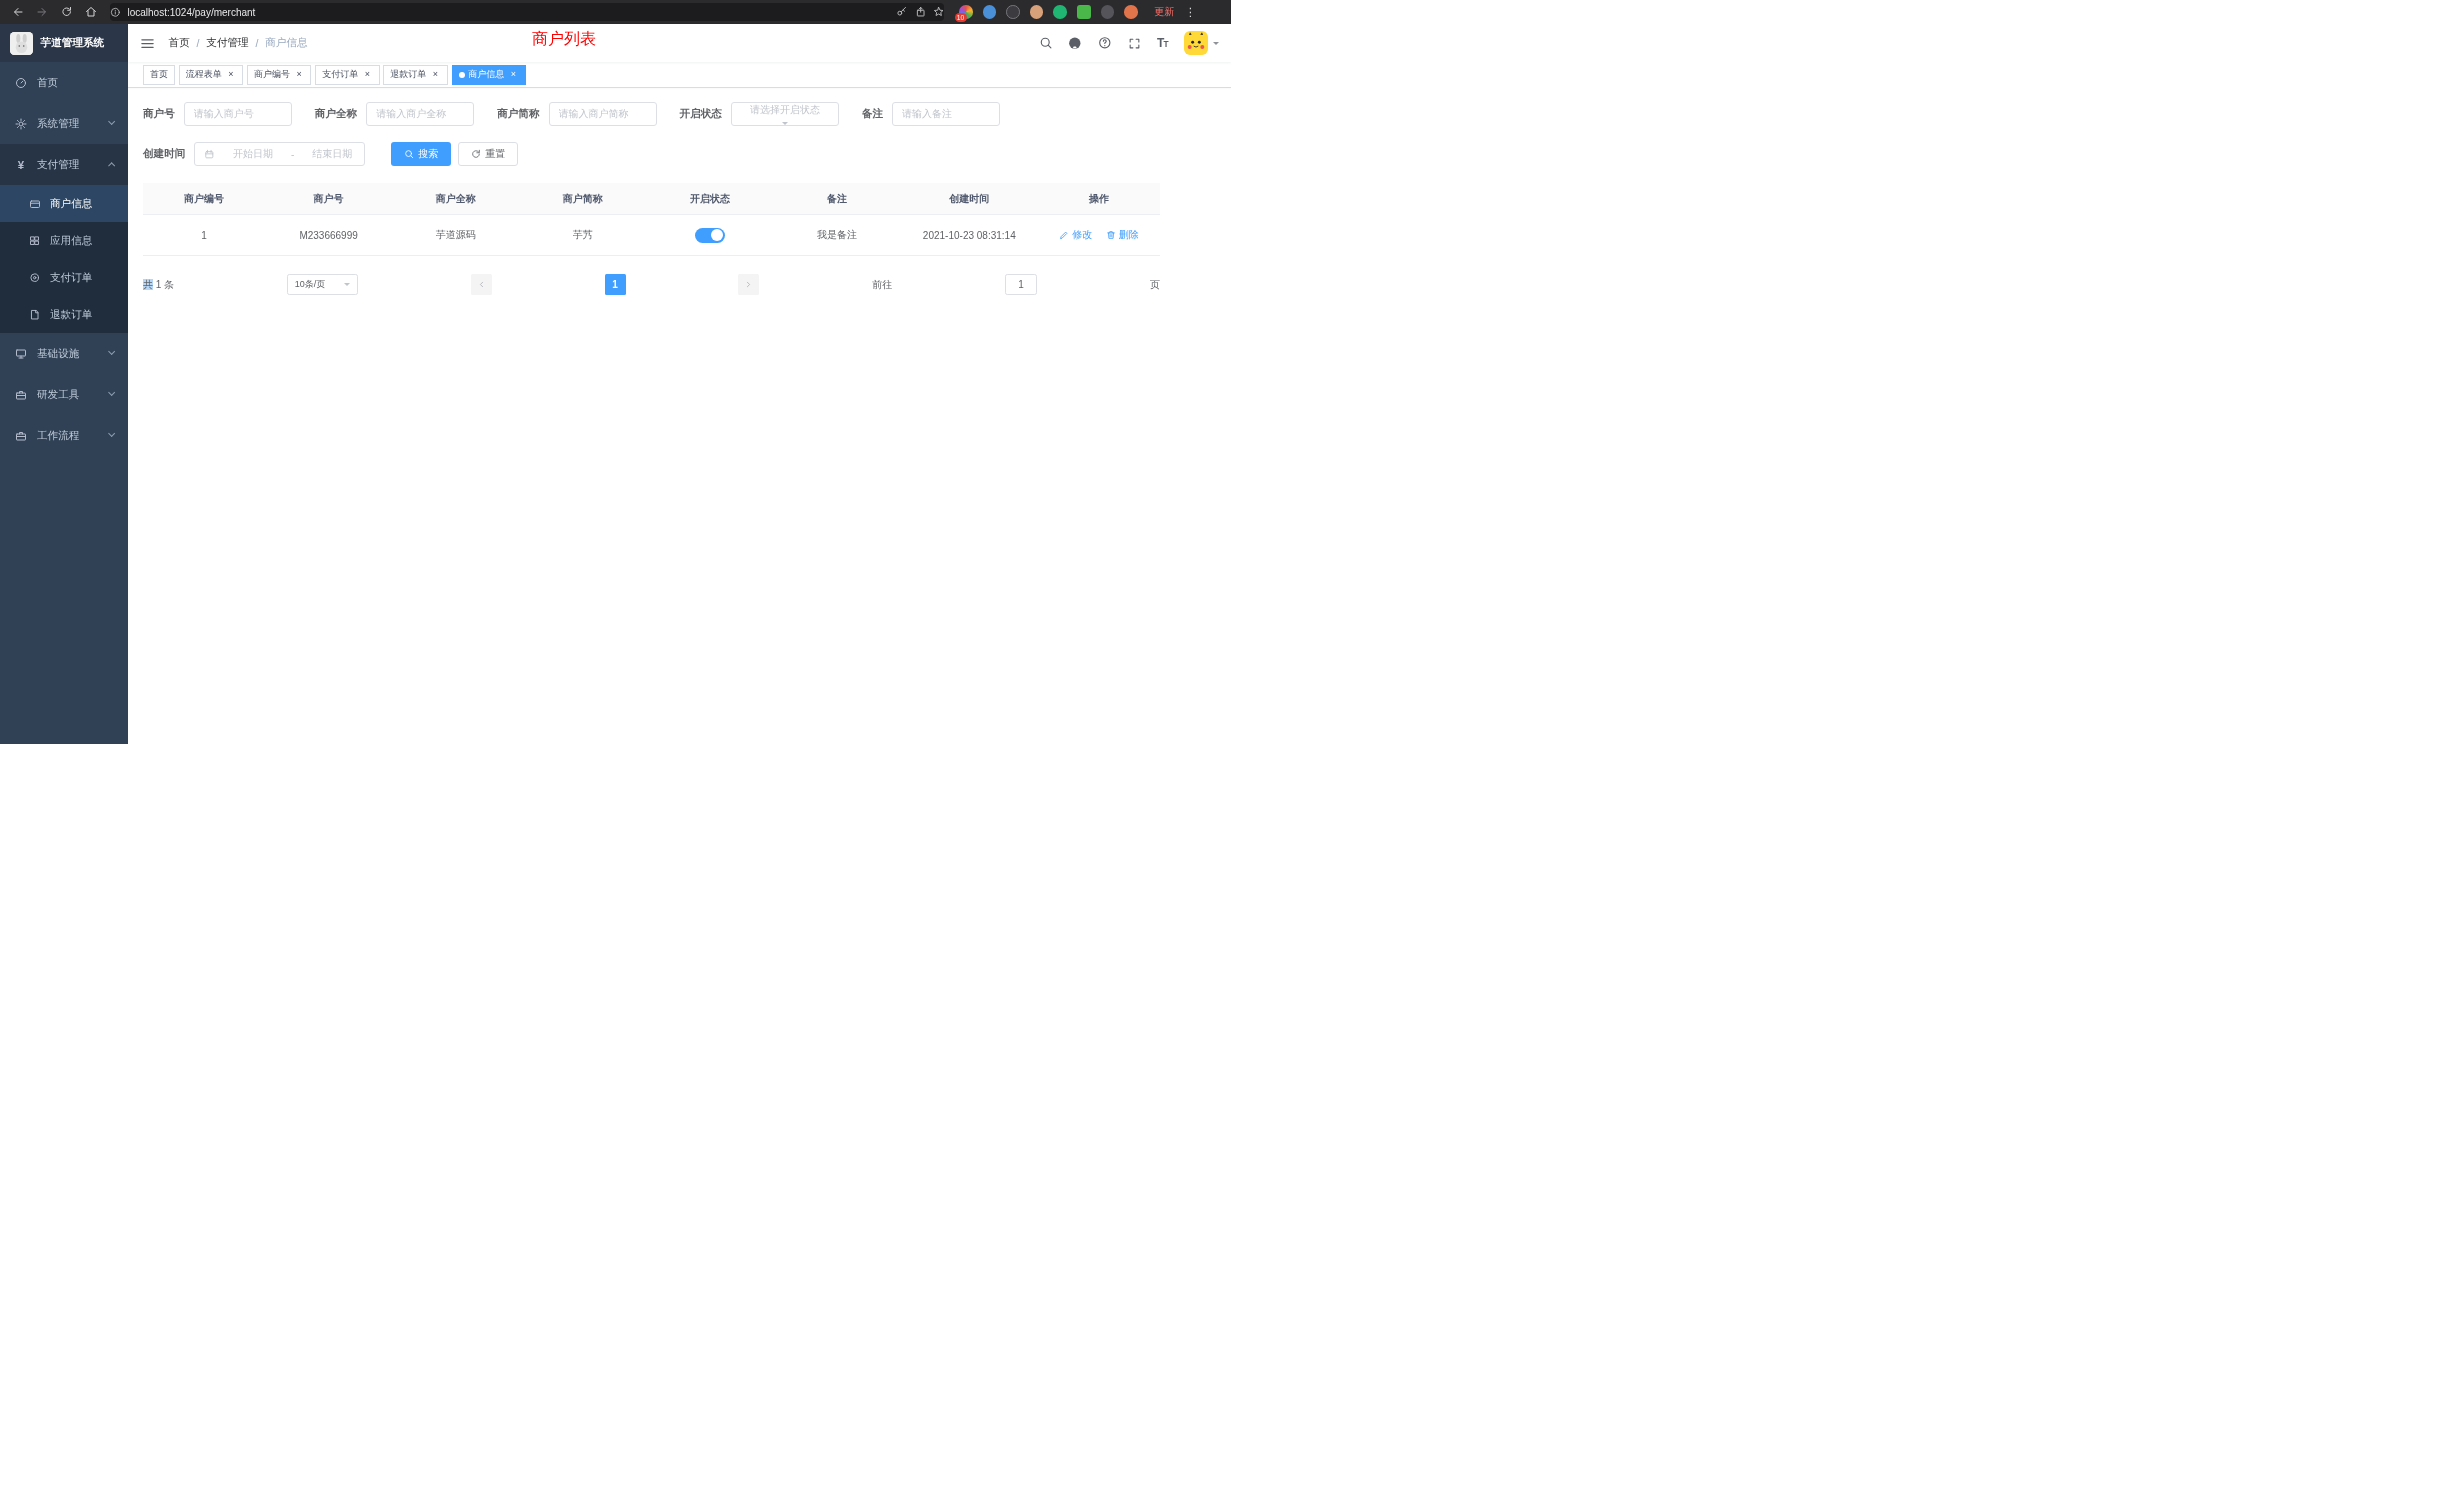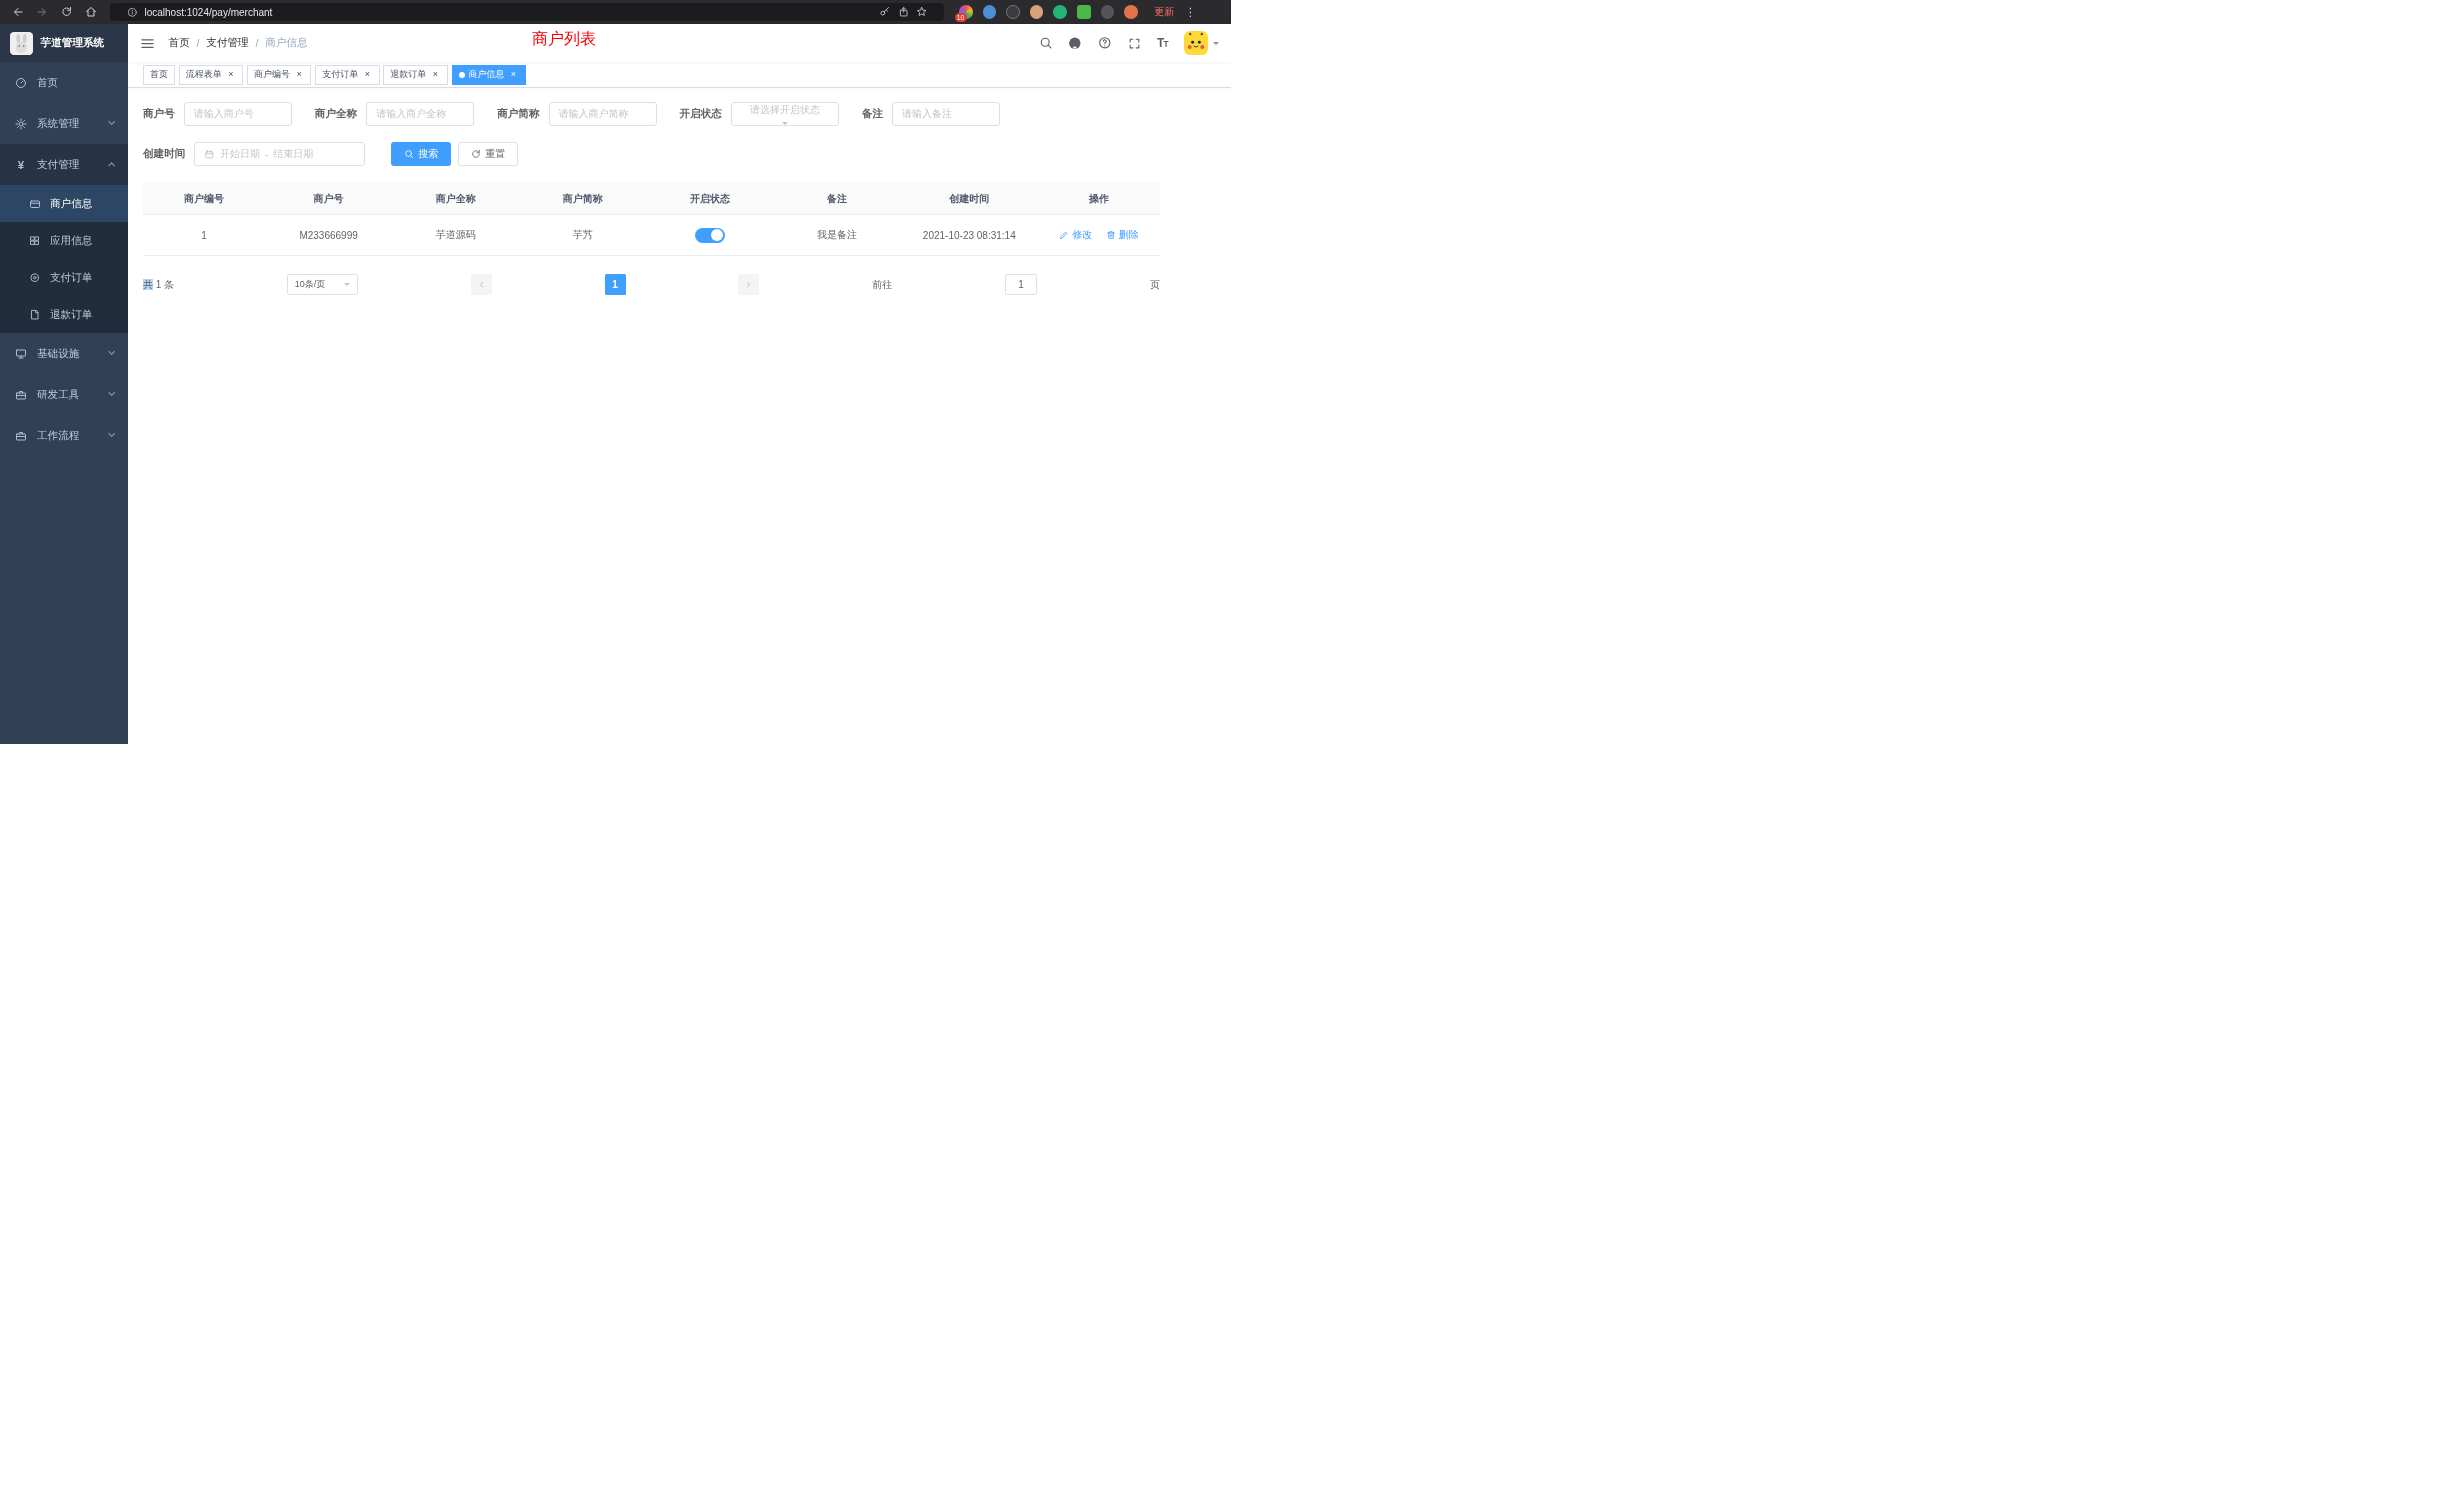--- a/index.html
+++ b/index.html
@@ -4,21 +4,21 @@
 <style>
   * { box-sizing: border-box; margin: 0; padding: 0; }
   body { font-family: "Liberation Sans", "DejaVu Sans", sans-serif; background: #fff; }
   .page { width: 1231px; height: 744px; display: flex; flex-direction: column; overflow: hidden; }
 
   
   .chrome { height: 24px; background: #2b2b2e; display: flex; align-items: center; padding: 0 7.6px; gap: 4.5px; flex: 0 0 auto; }
   .nav-ic { width: 20px; height: 20px; display: flex; align-items: center; justify-content: center; color: #d6d6d8; flex: 0 0 auto; cursor: pointer; }
   .nav-ic.dim { color: #7c7c80; }
   svg.ic { fill: none; stroke: currentColor; stroke-width: 2; stroke-linecap: round; stroke-linejoin: round; }
-  .addr { flex: 1; max-width: 834px; height: 18px; background: #1c1c1f; border-radius: 4px; display: flex; align-items: center; gap: 6.8px; padding: 0 17px; color: #e8e8ea; font-size: 10px; margin: 0 4.5px; }
+  .addr { flex: 1; max-width: 834px; height: 18px; background: #1c1c1f; border-radius: 4px; display: flex; align-items: center; gap: 6.8px; padding: 0 0; color: #e8e8ea; font-size: 10px; margin: 0 4.5px; }
   .addr .url { flex: 1; white-space: nowrap; overflow: hidden; }
   .addr .a-ic { color: #bdbdbf; display: flex; align-items: center; cursor: pointer; }
   .exts { display: flex; align-items: center; gap: 10px; margin: 0 6px; }
   .ext { width: 13.6px; height: 13.6px; border-radius: 50%; position: relative; cursor: pointer; flex: 0 0 auto; }
   .ext .badge { position: absolute; bottom: -3px; left: -4.5px; background: #e23b32; color: #fff; font-size: 6.8px; line-height: 9px; height: 9px; min-width: 12px; text-align: center; border-radius: 4.5px; padding: 0 1.5px; }
   .ext.sq { border-radius: 3px; }
   .update { color: #ff6f67; font-size: 10px; margin: 0 6px; cursor: pointer; white-space: nowrap; }
   .vdots { color: #d6d6d8; font-size: 11.4px; width: 10.6px; text-align: center; cursor: pointer; }
   .vdots::before { content: "\22EE"; }
 
@@ -74,21 +74,21 @@
   .content-inner { width: 1017px; }
   .frow { display: flex; align-items: center; margin-bottom: 16.7px; }
   .fitem { display: flex; align-items: center; margin-right: 23px; }
   .flabel { font-size: 10.6px; color: #606266; font-weight: 600; margin-right: 9px; white-space: nowrap; }
   .inp { width: 108px; height: 24px; border: 0.8px solid #dcdfe6; border-radius: 3px; padding: 0 9px; font-size: 10px; color: #606266; background: #fff; }
   input.inp { outline: none; }
   input.inp::placeholder { color: #c0c4cc; }
   .sel { display: flex; align-items: center; justify-content: space-between; cursor: pointer; flex-direction: column; }
   .sel .ph, .drange .ph { color: #c0c4cc; font-size: 10px; white-space: nowrap; }
   .caret { width: 0; height: 0; border-left: 3px solid transparent; border-right: 3px solid transparent; border-top: 3.8px solid #c0c4cc; }
-  .drange { width: 171px; display: flex; align-items: center; gap: 5px; cursor: pointer; color: #c0c4cc; }
+  .drange { width: 171px; display: flex; align-items: center; gap: 18px; cursor: pointer; color: #c0c4cc; }
   .drange .dsep { color: #c0c4cc; }
   .btn { height: 24px; padding: 0 11.4px; border-radius: 3px; font-size: 10px; display: inline-flex; align-items: center; gap: 4.5px; cursor: pointer; border: 0.8px solid transparent; background: #fff; font-family: inherit; }
   .btn-primary { background: #409eff; color: #fff; }
   .btn-plain { border-color: #dcdfe6; color: #606266; }
   .btn svg { flex: 0 0 auto; }
   .mleft { margin-left: 3px; }
 
   .toolbar { display: flex; align-items: center; margin: 3px 0 9px; }
   .btn-sm { height: 21px; padding: 0 9px; font-size: 9px; }
   .btn-add { background: #ecf5ff; border-color: #b3d8ff; color: #409eff; margin-right: 7.6px; }

